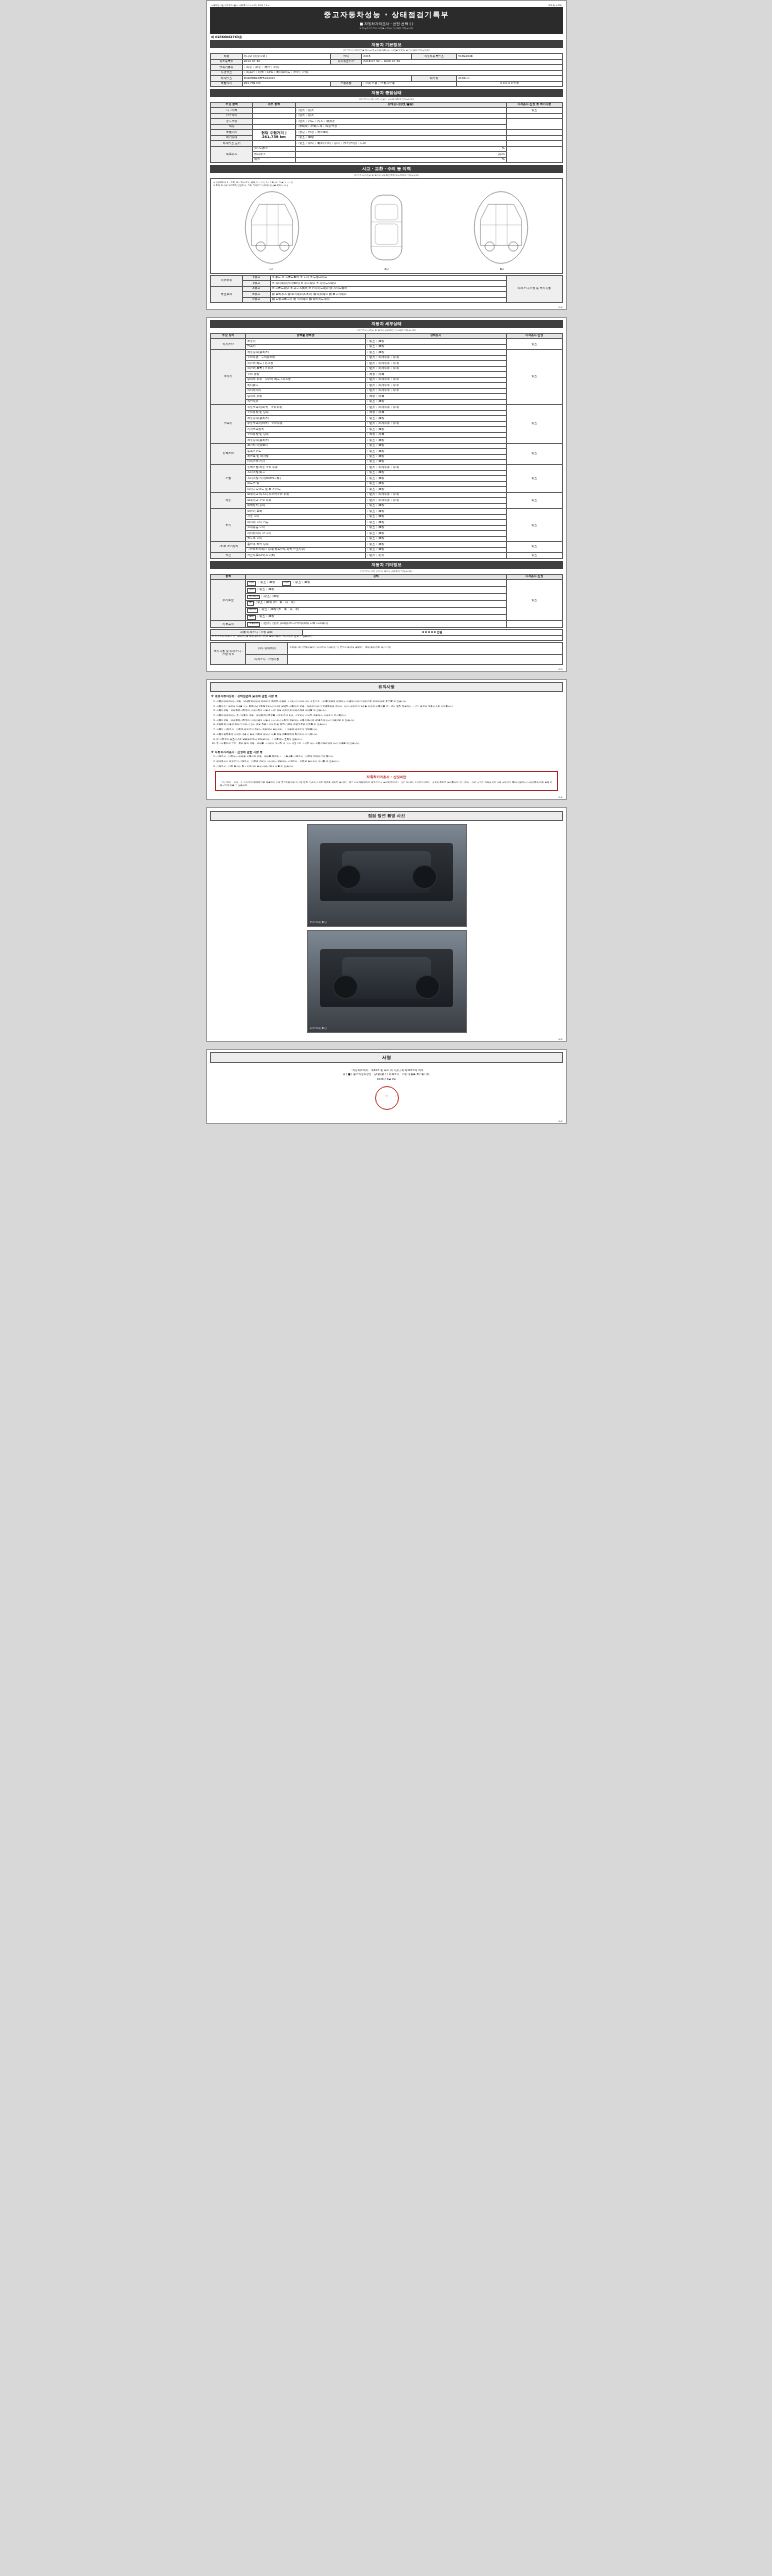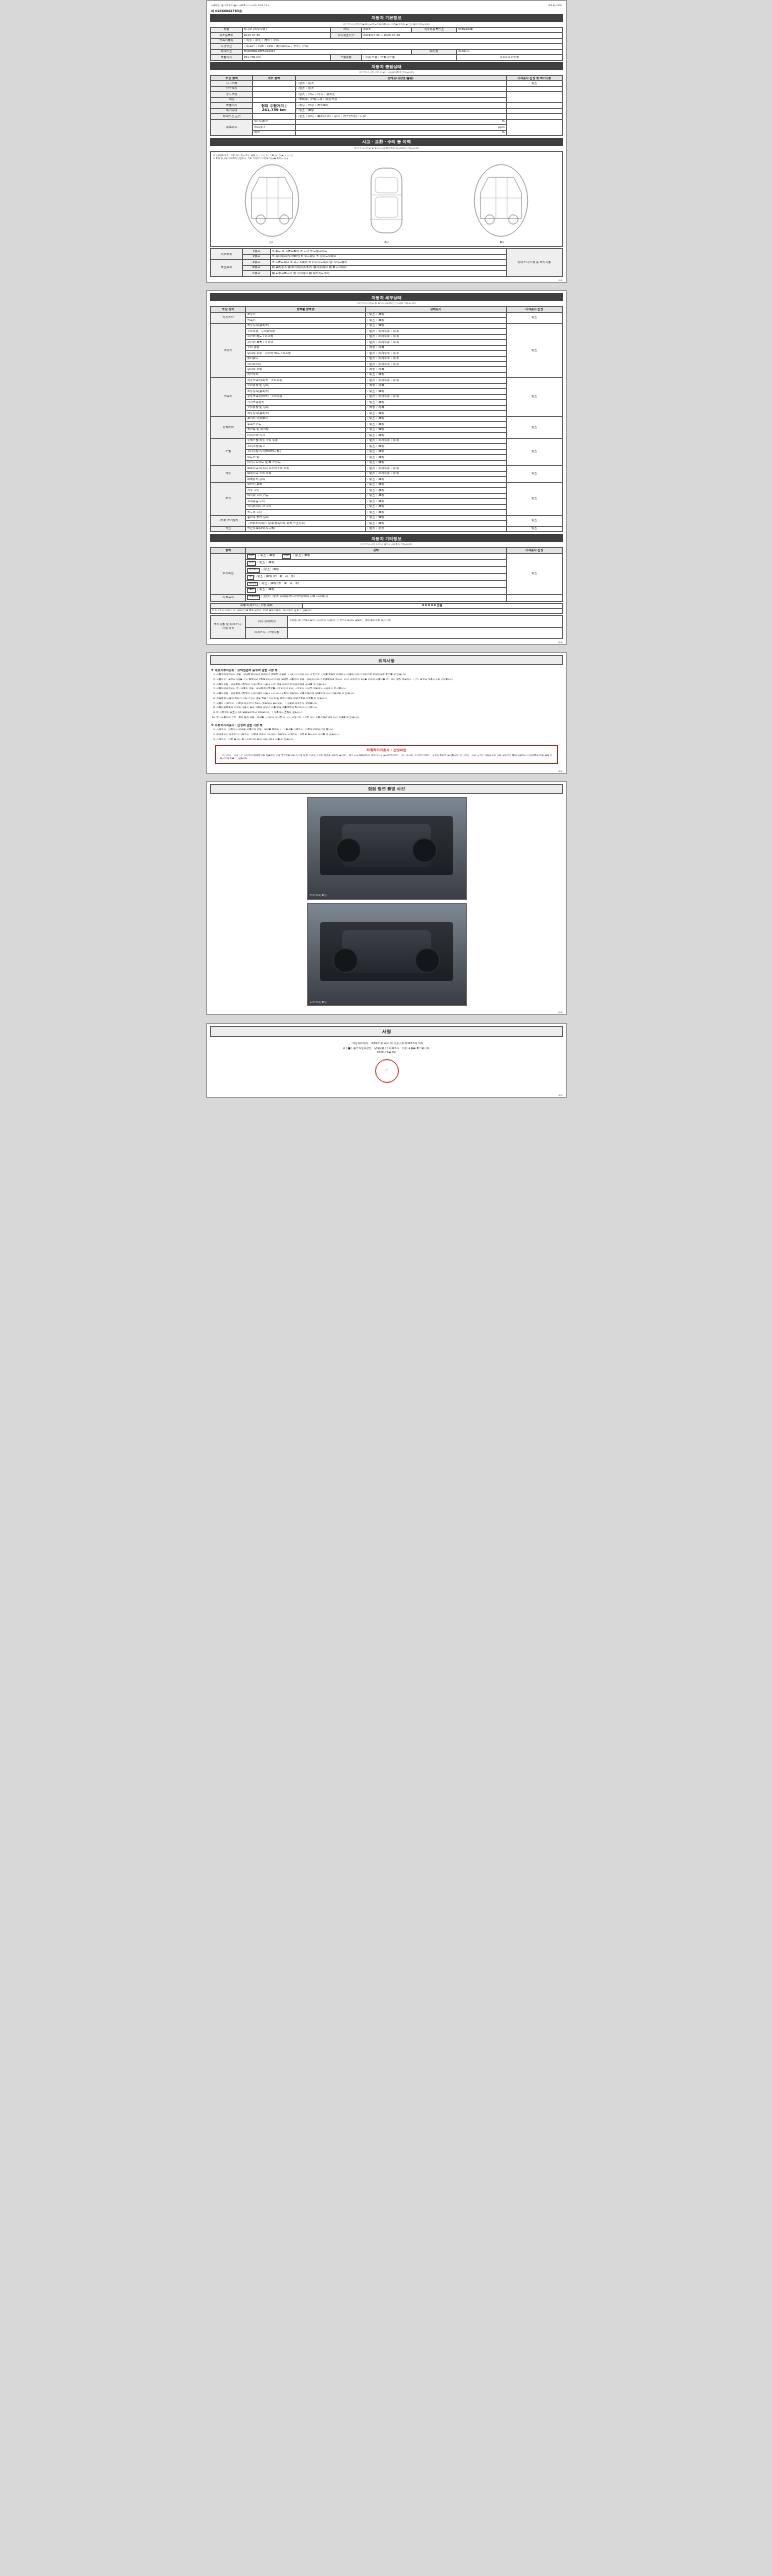--- a/index.html
+++ b/index.html
@@ -71,20 +71,25 @@
 
 <div class="page">
 
   <div class="sheet">
     <div class="sheet-inner">
       <div class="topbar">
         <span class="xtiny">자동차관리법 시행규칙 [별지 제82호서식] &lt;개정 2021.7.5.&gt;</span>
         <span class="xtiny">(3쪽 중 제1쪽)</span>
       </div>
 
+      <div class="titleband">
+        <div class="t1">중고자동차성능 · 상태점검기록부</div>
+        <div class="t2">■ 자동차가격조사 · 산정 선택 ( )</div>
+        <div class="t3">※ 자동차가격조사·산정을 선택한 경우에만 기재합니다.</div>
+      </div>
 
       <div class="docno">제 02366062763호</div>
 
       <div class="secbar">자동차 기본정보</div>
       <div class="secsub">(가격조사·산정가격을 표시한 자동차에 대해서는 산정을 받아야 할 경우에만 기재합니다)</div>
 
       <table>
         <tbody>
             <tr>
           <td class="hd2" style="width:9%">차명</td>

